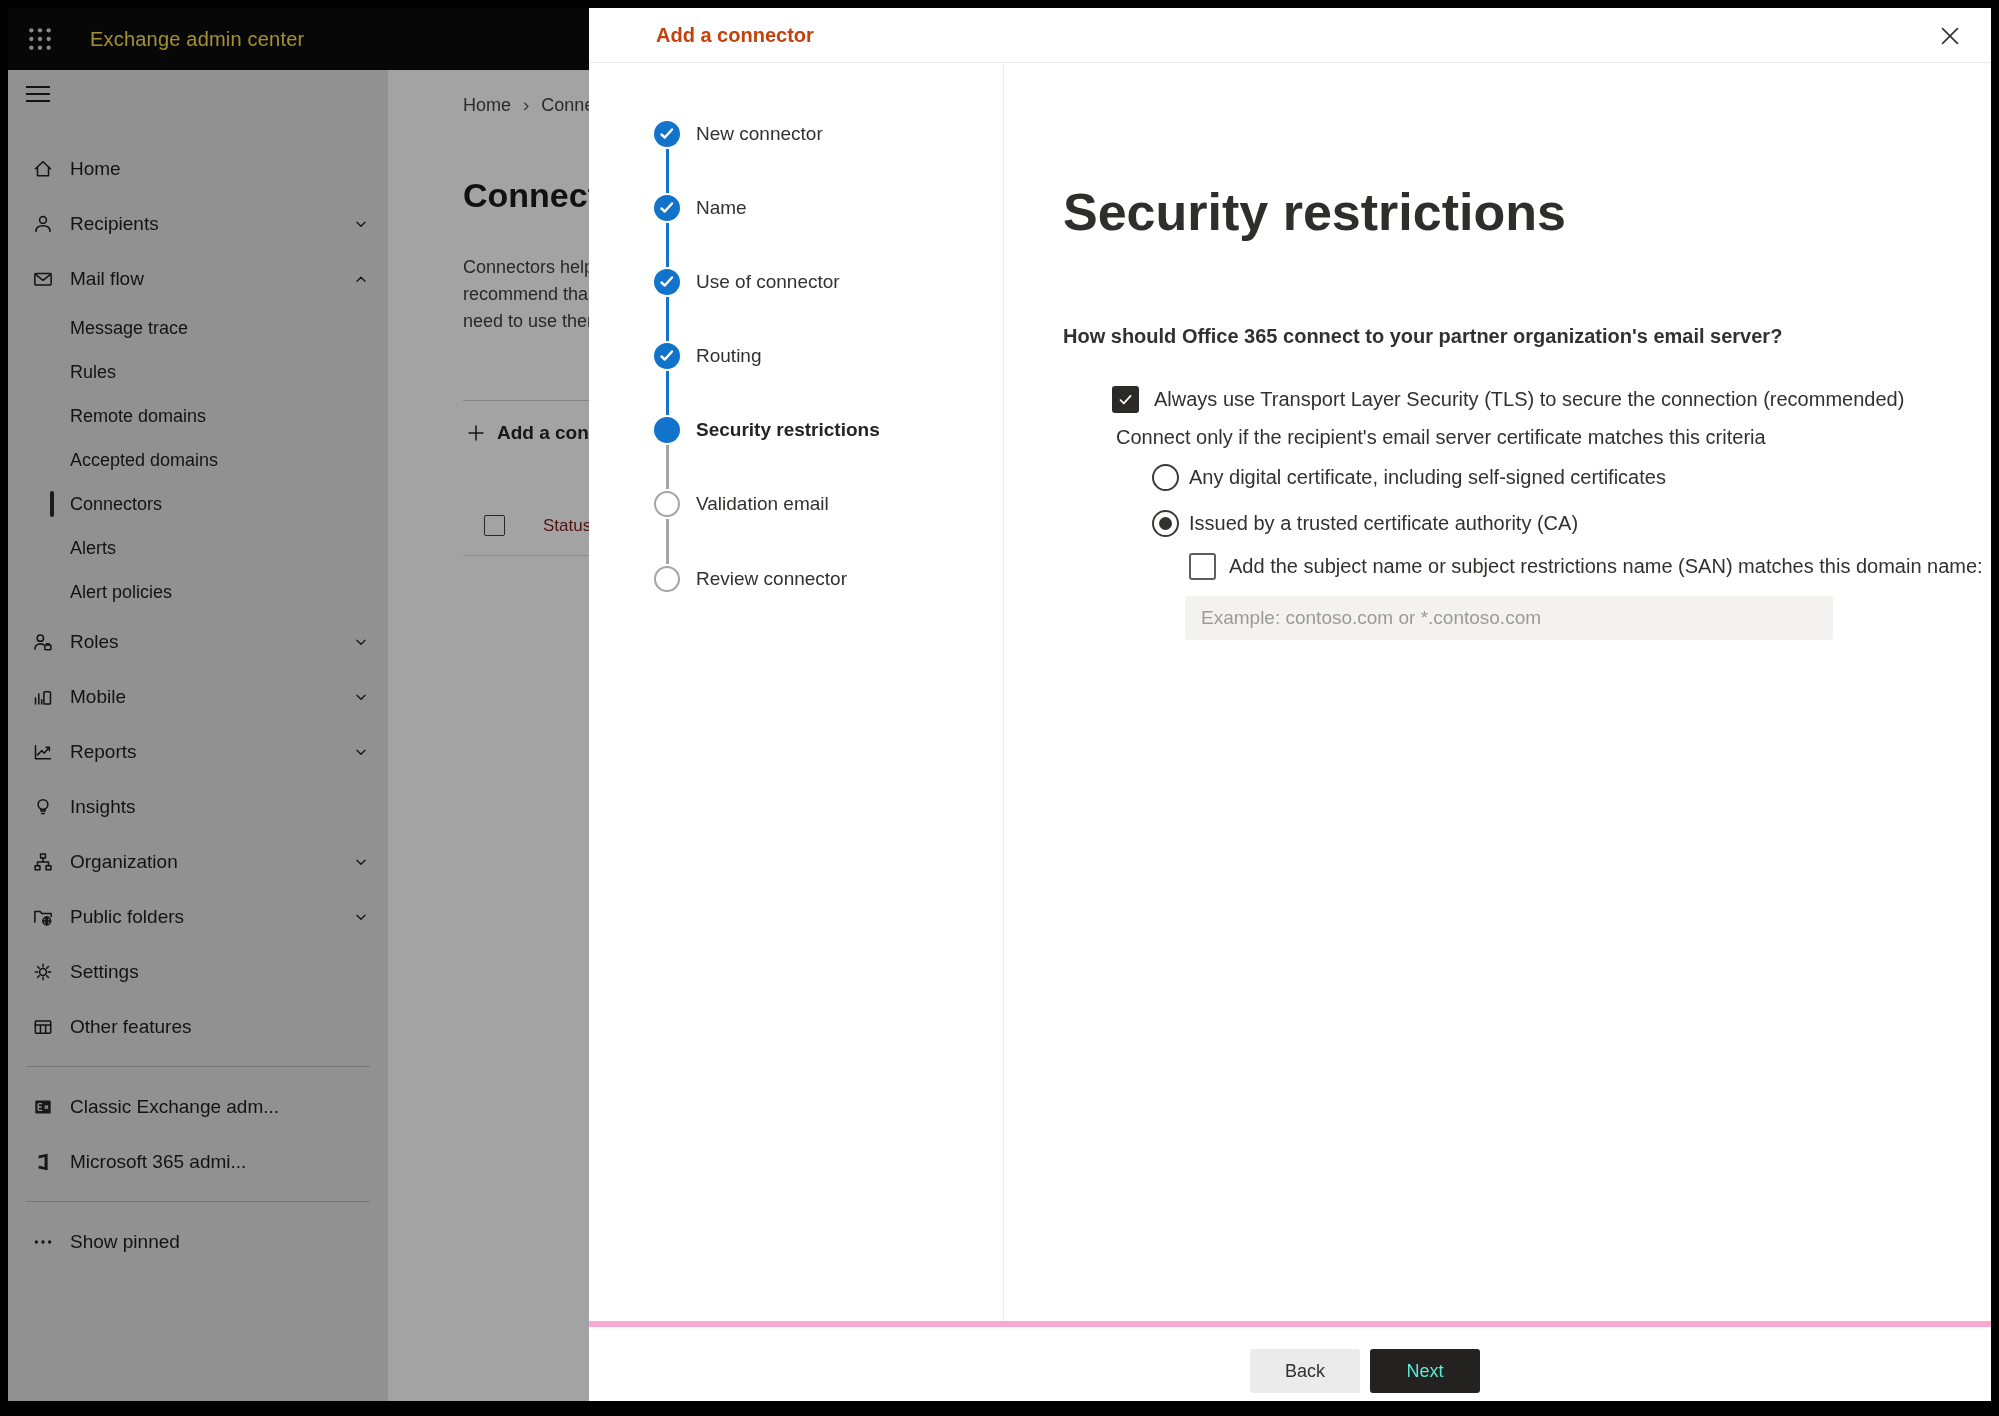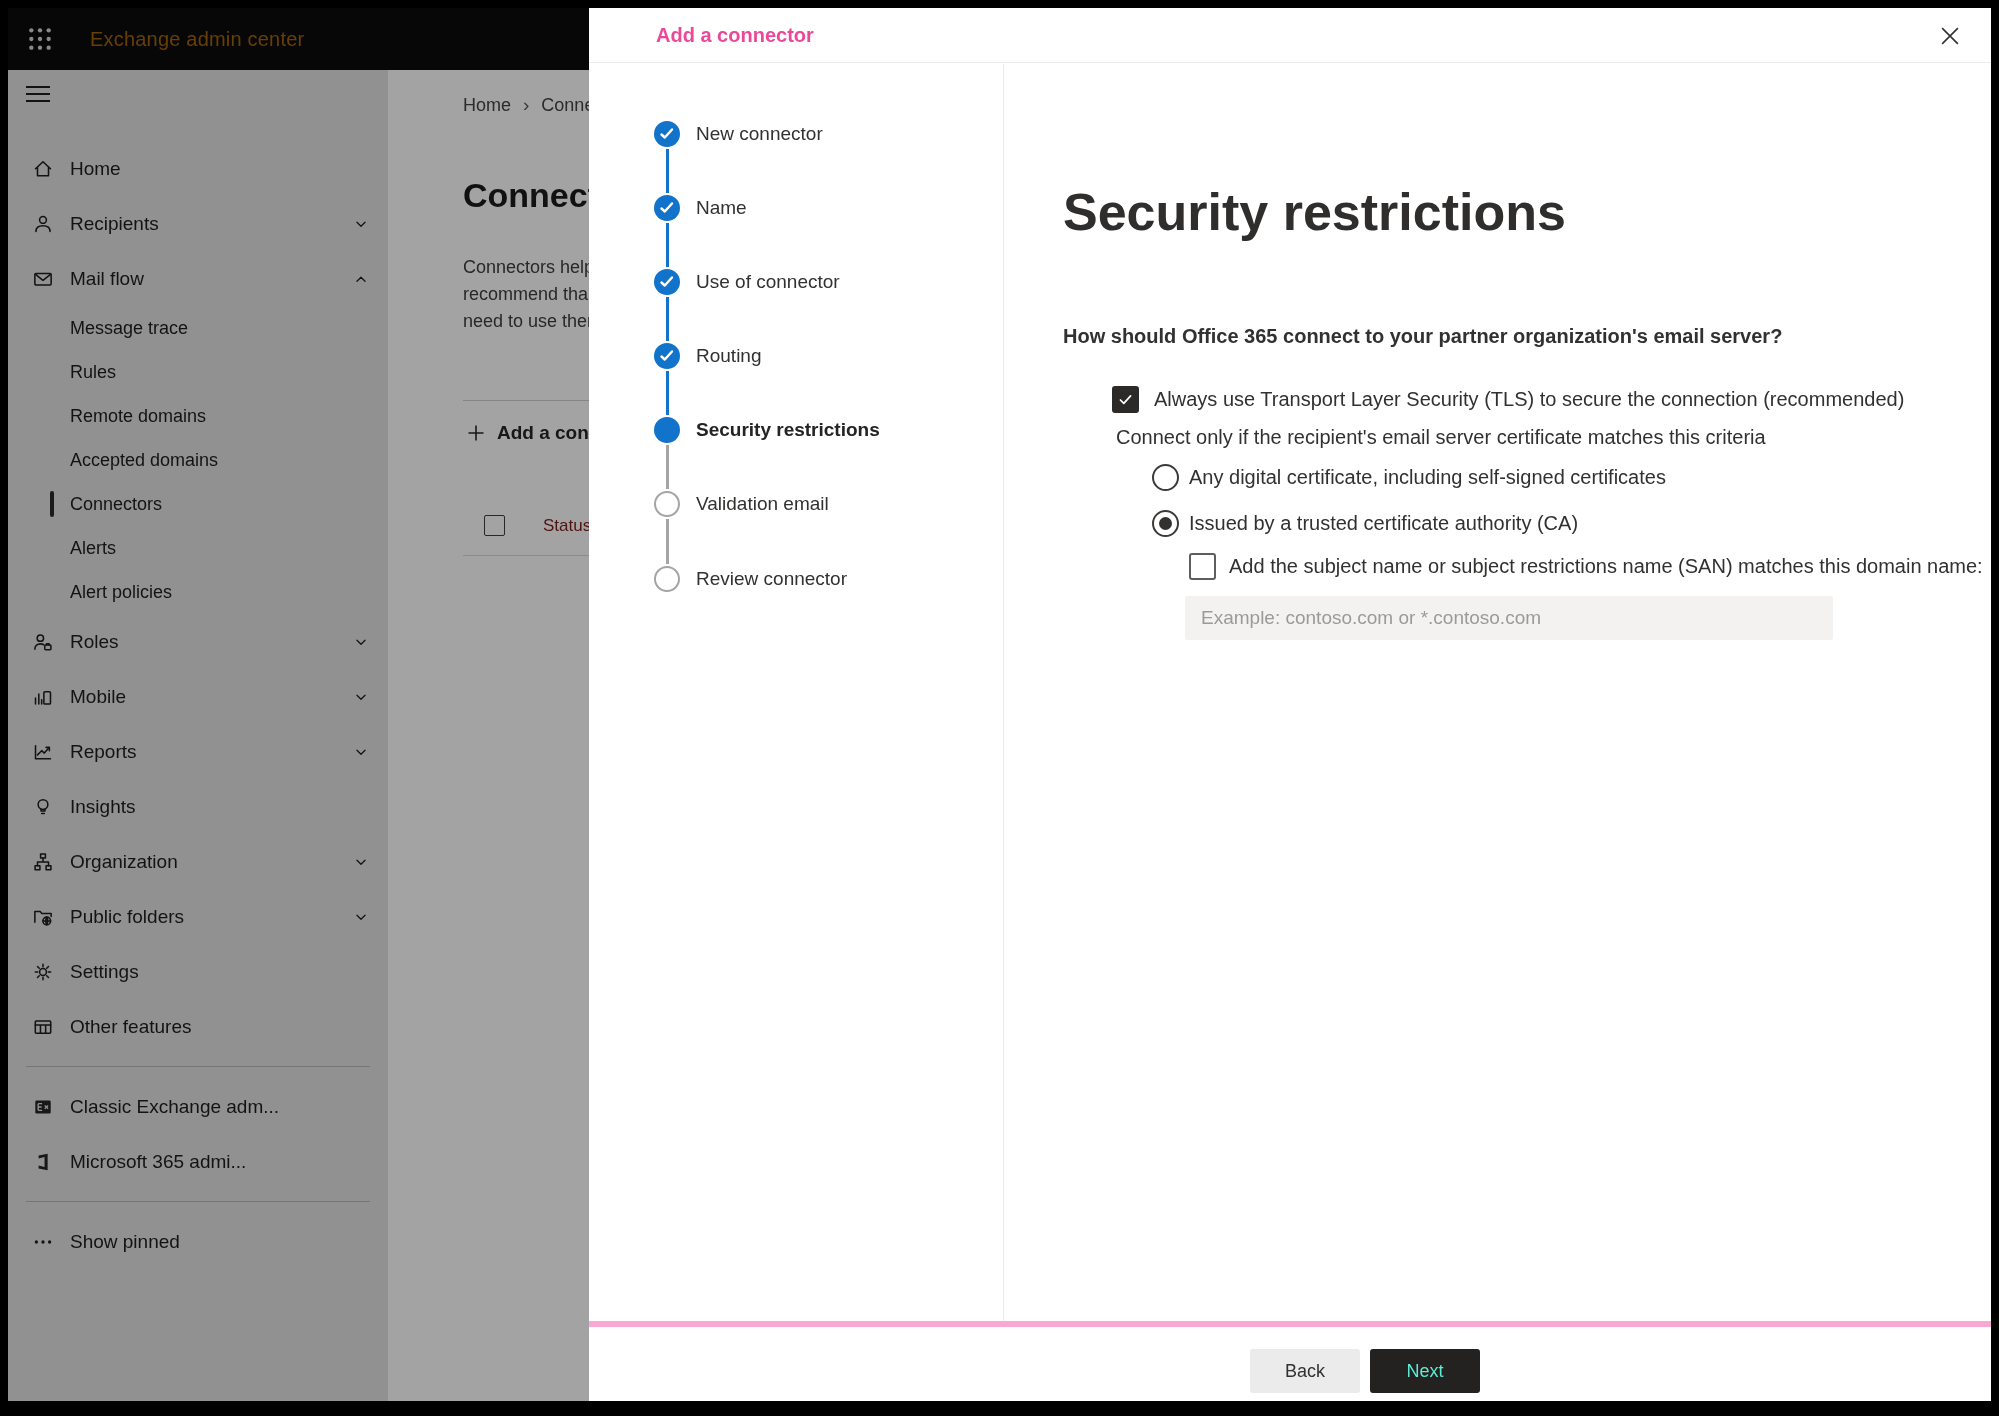--- a/index.html
+++ b/index.html
@@ -5,21 +5,21 @@
   * { margin:0; padding:0; box-sizing:border-box; }
   html,body { background:#000; }
   body { font-family:"Liberation Sans","DejaVu Sans",sans-serif; }
   .screen { position:relative; width:1999px; height:1416px; background:#000; overflow:hidden; }
   .abs { position:absolute; }
 
   
   .app { position:absolute; left:8px; top:8px; width:1983px; height:1393px; background:#ffffff; }
   .topbar { position:absolute; left:0; top:0; width:100%; height:62px; background:#0c0c0c; display:flex; align-items:center; }
   .waffle { width:48px; height:48px; margin-left:8px; display:flex; align-items:center; justify-content:center; cursor:pointer; }
-  .topbar-title { color:#a16207; font-size:20px; margin-left:26px; letter-spacing:.2px; }
+  .topbar-title { color:#fde047; font-size:20px; margin-left:26px; letter-spacing:.2px; }
 
   .sidebar { position:absolute; left:0; top:62px; width:380px; height:1331px; background:#e3e3e3; color:#1f1e1d; }
   .burger { position:absolute; left:18px; top:10px; width:28px; height:28px; display:flex; flex-direction:column; justify-content:center; gap:5px; cursor:pointer; }
   .burger i { display:block; height:2px; width:24px; background:#1f1e1d; }
   .nav { position:absolute; left:0; top:58px; width:100%; }
   .nav-item, .nav-sub { position:relative; display:flex; align-items:center; width:100%; cursor:pointer; }
   .nav-item { height:55px; }
   .nav-sub { height:44px; }
   .nav-icon { position:absolute; left:24px; width:22px; height:22px; }
   .nav-label { position:absolute; left:62px; font-size:19px; white-space:nowrap; }
@@ -39,21 +39,21 @@
   .bg-add span { font-size:19px; font-weight:bold; color:#262626; white-space:nowrap; }
   .bg-check { position:absolute; left:96px; top:445px; width:21px; height:21px; border:1.5px solid #3f3f3f; border-radius:2px; background:transparent; }
   .bg-status { position:absolute; left:155px; top:446px; font-size:17px; color:#7f1d1d; }
   .bg-div2 { position:absolute; left:75px; top:485px; width:420px; height:1px; background:rgba(0,0,0,.15); }
 
   .dim { position:absolute; left:8px; top:8px; width:1983px; height:1393px; background:rgba(0,0,0,.36); z-index:5; }
 
   
   .panel { position:absolute; left:589px; top:8px; width:1402px; height:1393px; background:#ffffff; z-index:10; color:#323130; }
   .panel-header { position:absolute; left:0; top:0; width:100%; height:55px; border-bottom:1px solid #edebe9; }
-  .panel-title { position:absolute; left:67px; top:0; line-height:55px; font-size:20px; font-weight:bold; color:#ec4899; }
+  .panel-title { position:absolute; left:67px; top:0; line-height:55px; font-size:20px; font-weight:bold; color:#c2410c; }
   .panel-close { position:absolute; right:26px; top:13px; width:30px; height:30px; display:flex; align-items:center; justify-content:center; cursor:pointer; }
 
   .vdiv { position:absolute; left:414px; top:56px; width:1px; height:1257px; background:#edebe9; }
 
   .step { position:absolute; left:0; height:44px; display:flex; align-items:center; cursor:pointer; }
   .step-circle { position:absolute; left:65px; width:26px; height:26px; border-radius:50%; display:flex; align-items:center; justify-content:center; }
   .step-circle.done, .step-circle.current { background:#1273ca; }
   .step-circle.pending { background:#fff; border:2px solid #a6a4a2; }
   .step-label { position:absolute; left:107px; font-size:19px; color:#323130; white-space:nowrap; }
   .step-label.current { font-weight:bold; color:#252423; }

